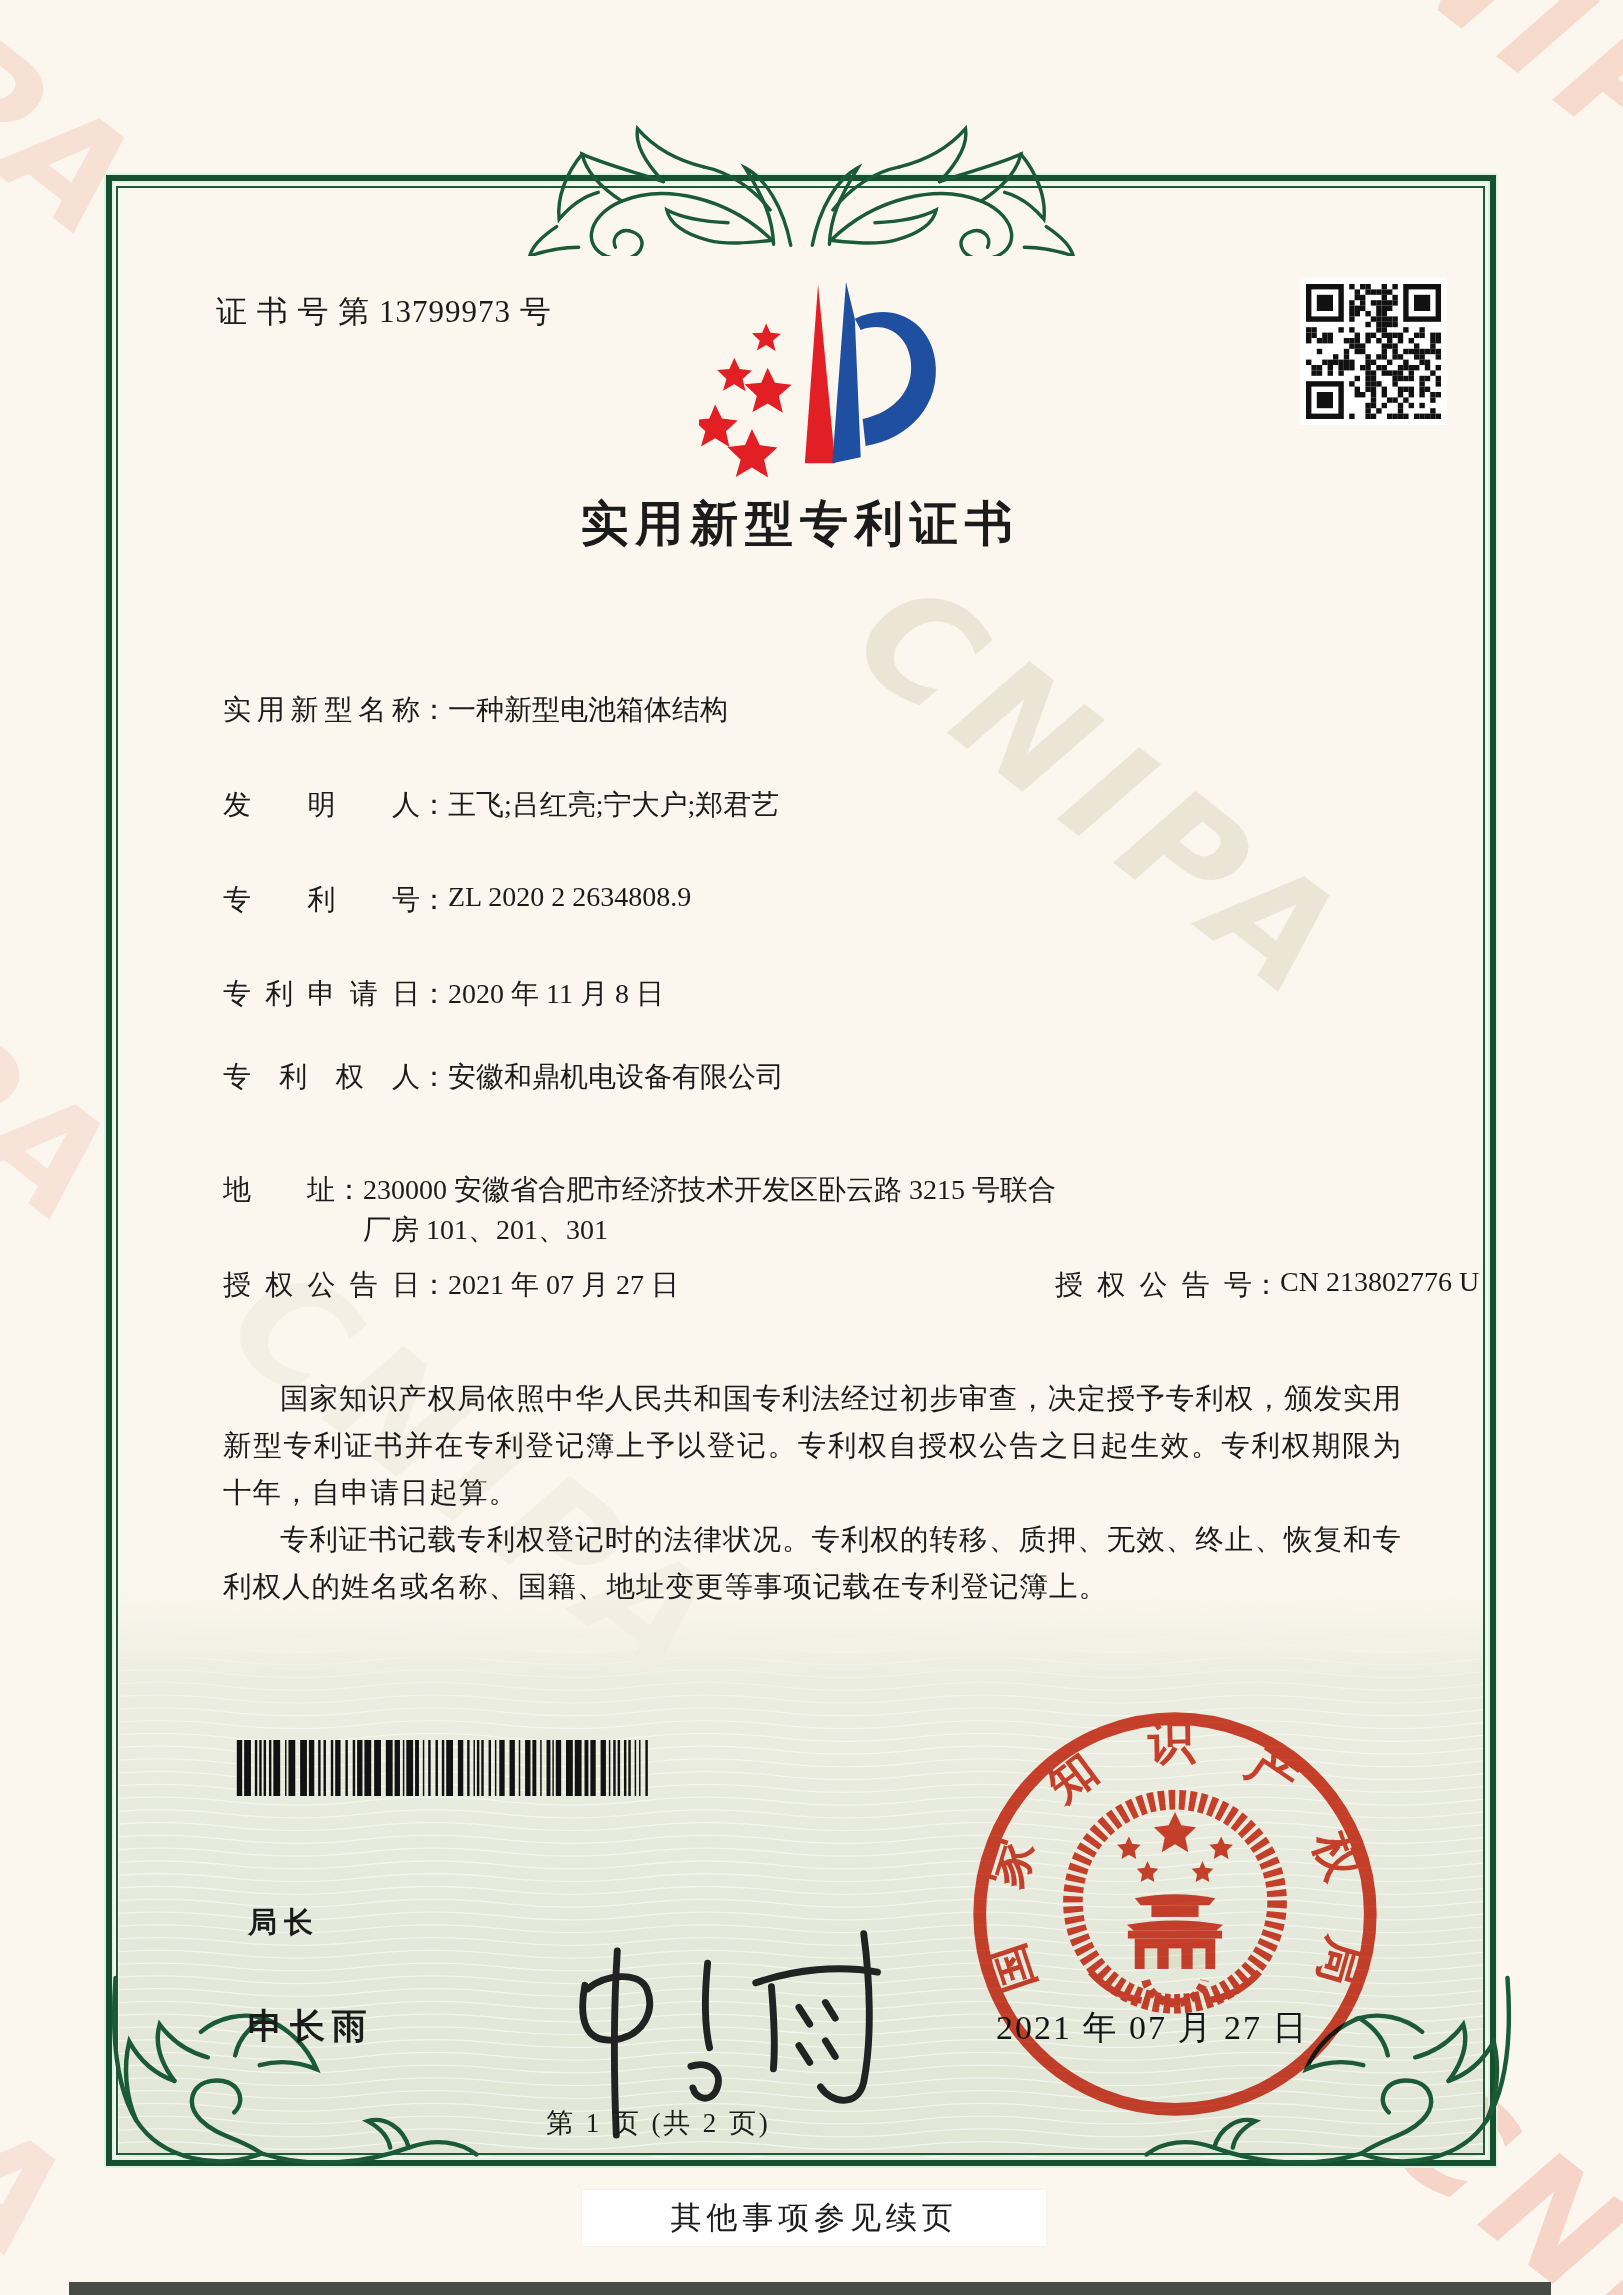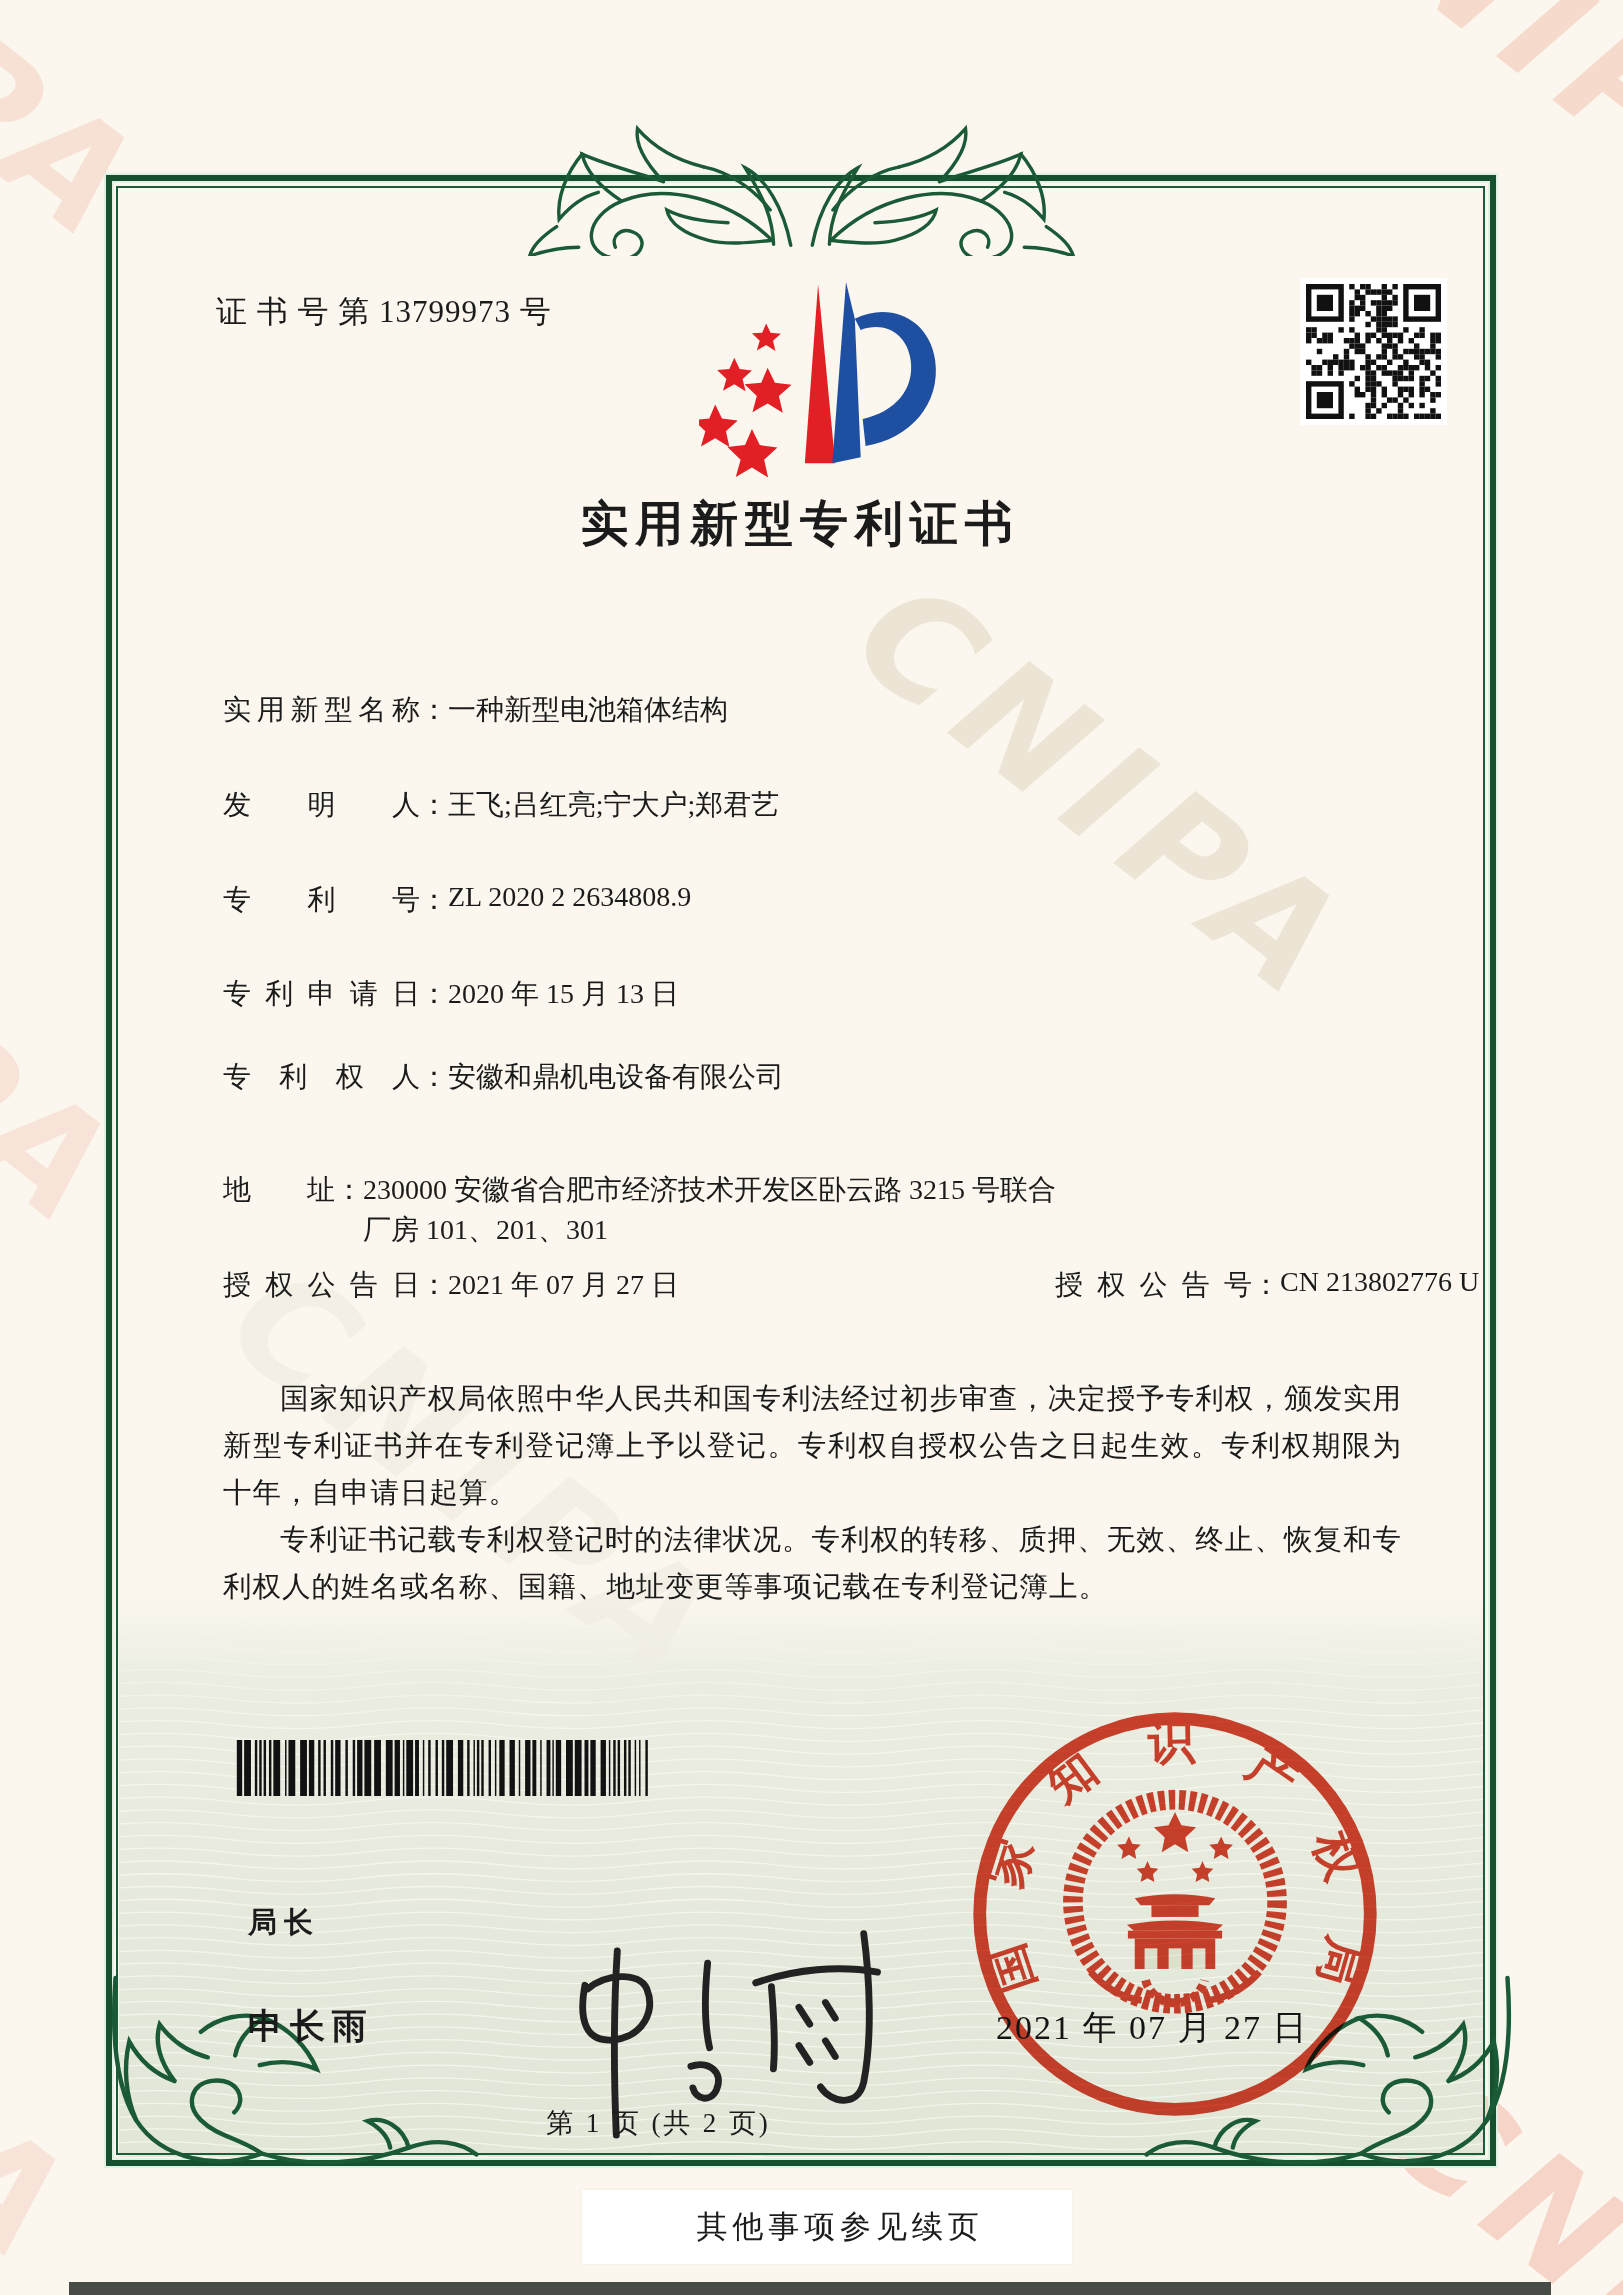--- a/index.html
+++ b/index.html
@@ -72,23 +72,23 @@
   .barcode{left:235px;top:1740px;}
   .director-title{left:248px;top:1903px;font-size:29px;font-weight:600;
     font-family:"Liberation Sans","DejaVu Sans",sans-serif;letter-spacing:6.9px;}
   .director-name{left:248px;top:2003px;font-size:35px;font-weight:600;
     font-family:Liberation Mono, monospace;letter-spacing:6.9px;}
   .signature{left:471px;top:1860px;}
   .seal{left:964px;top:1703px;opacity:.95;mix-blend-mode:multiply;}
   .seal-date{left:996px;top:2005px;font-size:34px;letter-spacing:2px;color:#141414;z-index:7;font-weight:500;}
   .page-footer{left:0;width:1317px;top:2105px;text-align:center;font-size:27px;letter-spacing:2.9px;z-index:6;}
   .cont-box{
-    left:582px;top:2190px;width:464px;height:74px;background:#ffffff;z-index:6;
+    left:582px;top:2190px;width:464px;height:56px;background:#ffffff;z-index:6;
     display:flex;align-items:center;justify-content:center;
-    font-size:31px;letter-spacing:4.9px;box-shadow:0 0 2.9px rgba(0,0,0,.06);padding-left:26px;
+    font-size:31px;letter-spacing:4.9px;box-shadow:0 0 2.9px rgba(0,0,0,.06);
   }
   .bottom-strip{left:69px;top:2282px;width:1482px;height:13.3px;background:#343833;z-index:6;opacity:.9;}
   .qr{left:1300px;top:278px;width:147px;height:147px;background:#ffffff;z-index:6;}
   .qr svg{position:absolute;left:6.4px;top:6.4px;}
 </style>
 </head>
 <body>
 
 <div class="page abs" style="inset:0;">
 
@@ -477,21 +477,21 @@
   </div>
   <div class="abs content frow row-filing">
     <span class="lbl lbl-w402">
         <span>专</span>
         <span>利</span>
         <span>申</span>
         <span>请</span>
         <span>日</span>
       </span>
       <span class="colon">：</span>
-      <span>2020 年 15 月 13 日</span>
+      <span>2020 年 11 月 8 日</span>
   </div>
   <div class="abs content frow row-patentee">
     <span class="lbl lbl-w402">
         <span>专</span>
         <span>利</span>
         <span>权</span>
         <span>人</span>
       </span>
       <span class="colon">：</span>
       <span>安徽和鼎机电设备有限公司</span>

